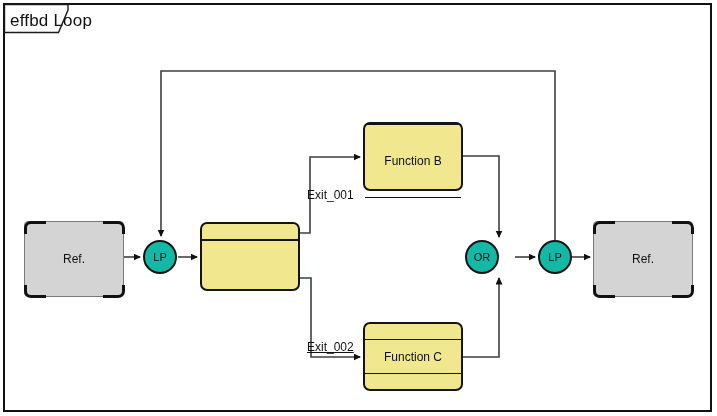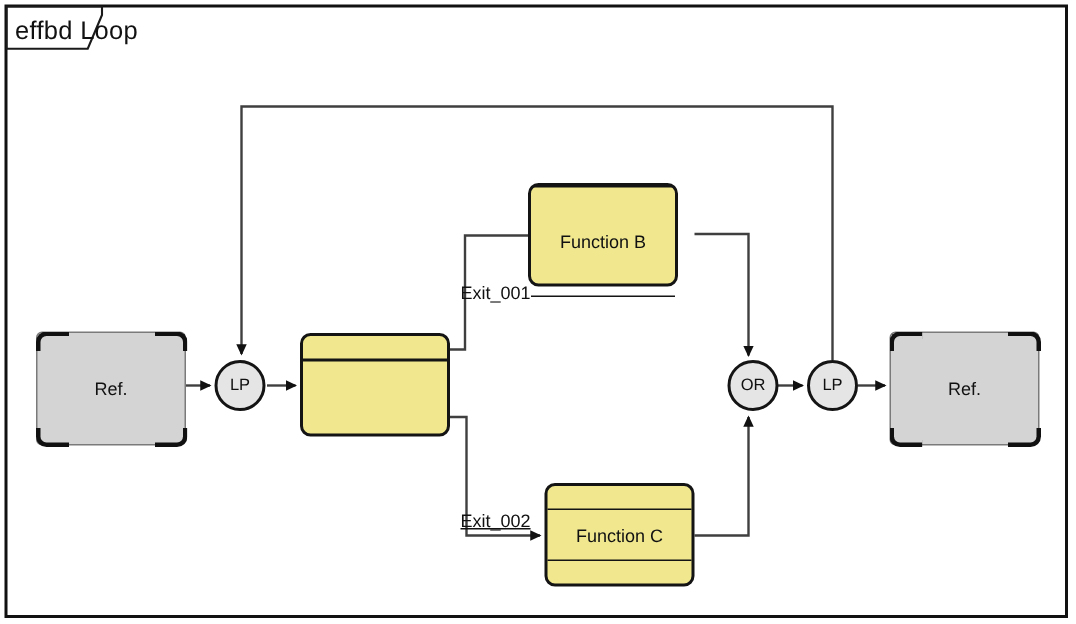--- a/index.html
+++ b/index.html
@@ -14,27 +14,27 @@
 
   
   .frame-title{position:absolute;left:10px;top:11px;font-size:17px;color:#111;letter-spacing:0.2px;}
 
   
   .fn{position:absolute;width:100px;height:69px;background:#F0E78F;border:2px solid #141414;border-radius:7px;display:flex;flex-direction:column;}
   .fn-top{height:16px;border-bottom:1.5px solid #141414;}
   .fn-mid{flex:1;display:flex;align-items:center;justify-content:center;font-size:12px;color:#111;}
   .fn-bot{height:16px;border-top:1.5px solid #141414;}
   .fn-a{left:200px;top:222px;}
-  .fn-b{left:352px;top:122px;gap:29px;}
+  .fn-b{left:363px;top:122px;gap:29px;}
   .fn-c{left:363px;top:322px;}
 
   
-  .circle{position:absolute;width:34px;height:34px;border-radius:50%;background:#e5e5e5;border:2.5px solid #141414;display:flex;align-items:center;justify-content:center;font-size:11px;color:#111;}
+  .circle{position:absolute;width:34px;height:34px;border-radius:50%;background:#14b8a6;border:2.5px solid #141414;display:flex;align-items:center;justify-content:center;font-size:11px;color:#111;}
   .lp-in{left:143px;top:240px;}
-  .or-c{left:485px;top:240px;}
+  .or-c{left:465px;top:240px;}
   .lp-out{left:538px;top:240px;}
 
   
   .ref{position:absolute;width:100px;height:76px;background:#D4D4D4;border:1.2px solid #7a7a7a;border-radius:4px;display:flex;align-items:center;justify-content:center;font-size:12px;color:#111;}
   .ref-left{left:24px;top:221px;}
   .ref-right{left:593px;top:221px;}
   .br{position:absolute;width:22px;height:13px;}
   .br-tl{left:-1.5px;top:-1.5px;border-left:3.5px solid #111;border-top:3.5px solid #111;border-top-left-radius:7px;}
   .br-tr{right:-1.5px;top:-1.5px;border-right:3.5px solid #111;border-top:3.5px solid #111;border-top-right-radius:7px;}
   .br-bl{left:-1.5px;bottom:-1.5px;border-left:3.5px solid #111;border-bottom:3.5px solid #111;border-bottom-left-radius:7px;}

